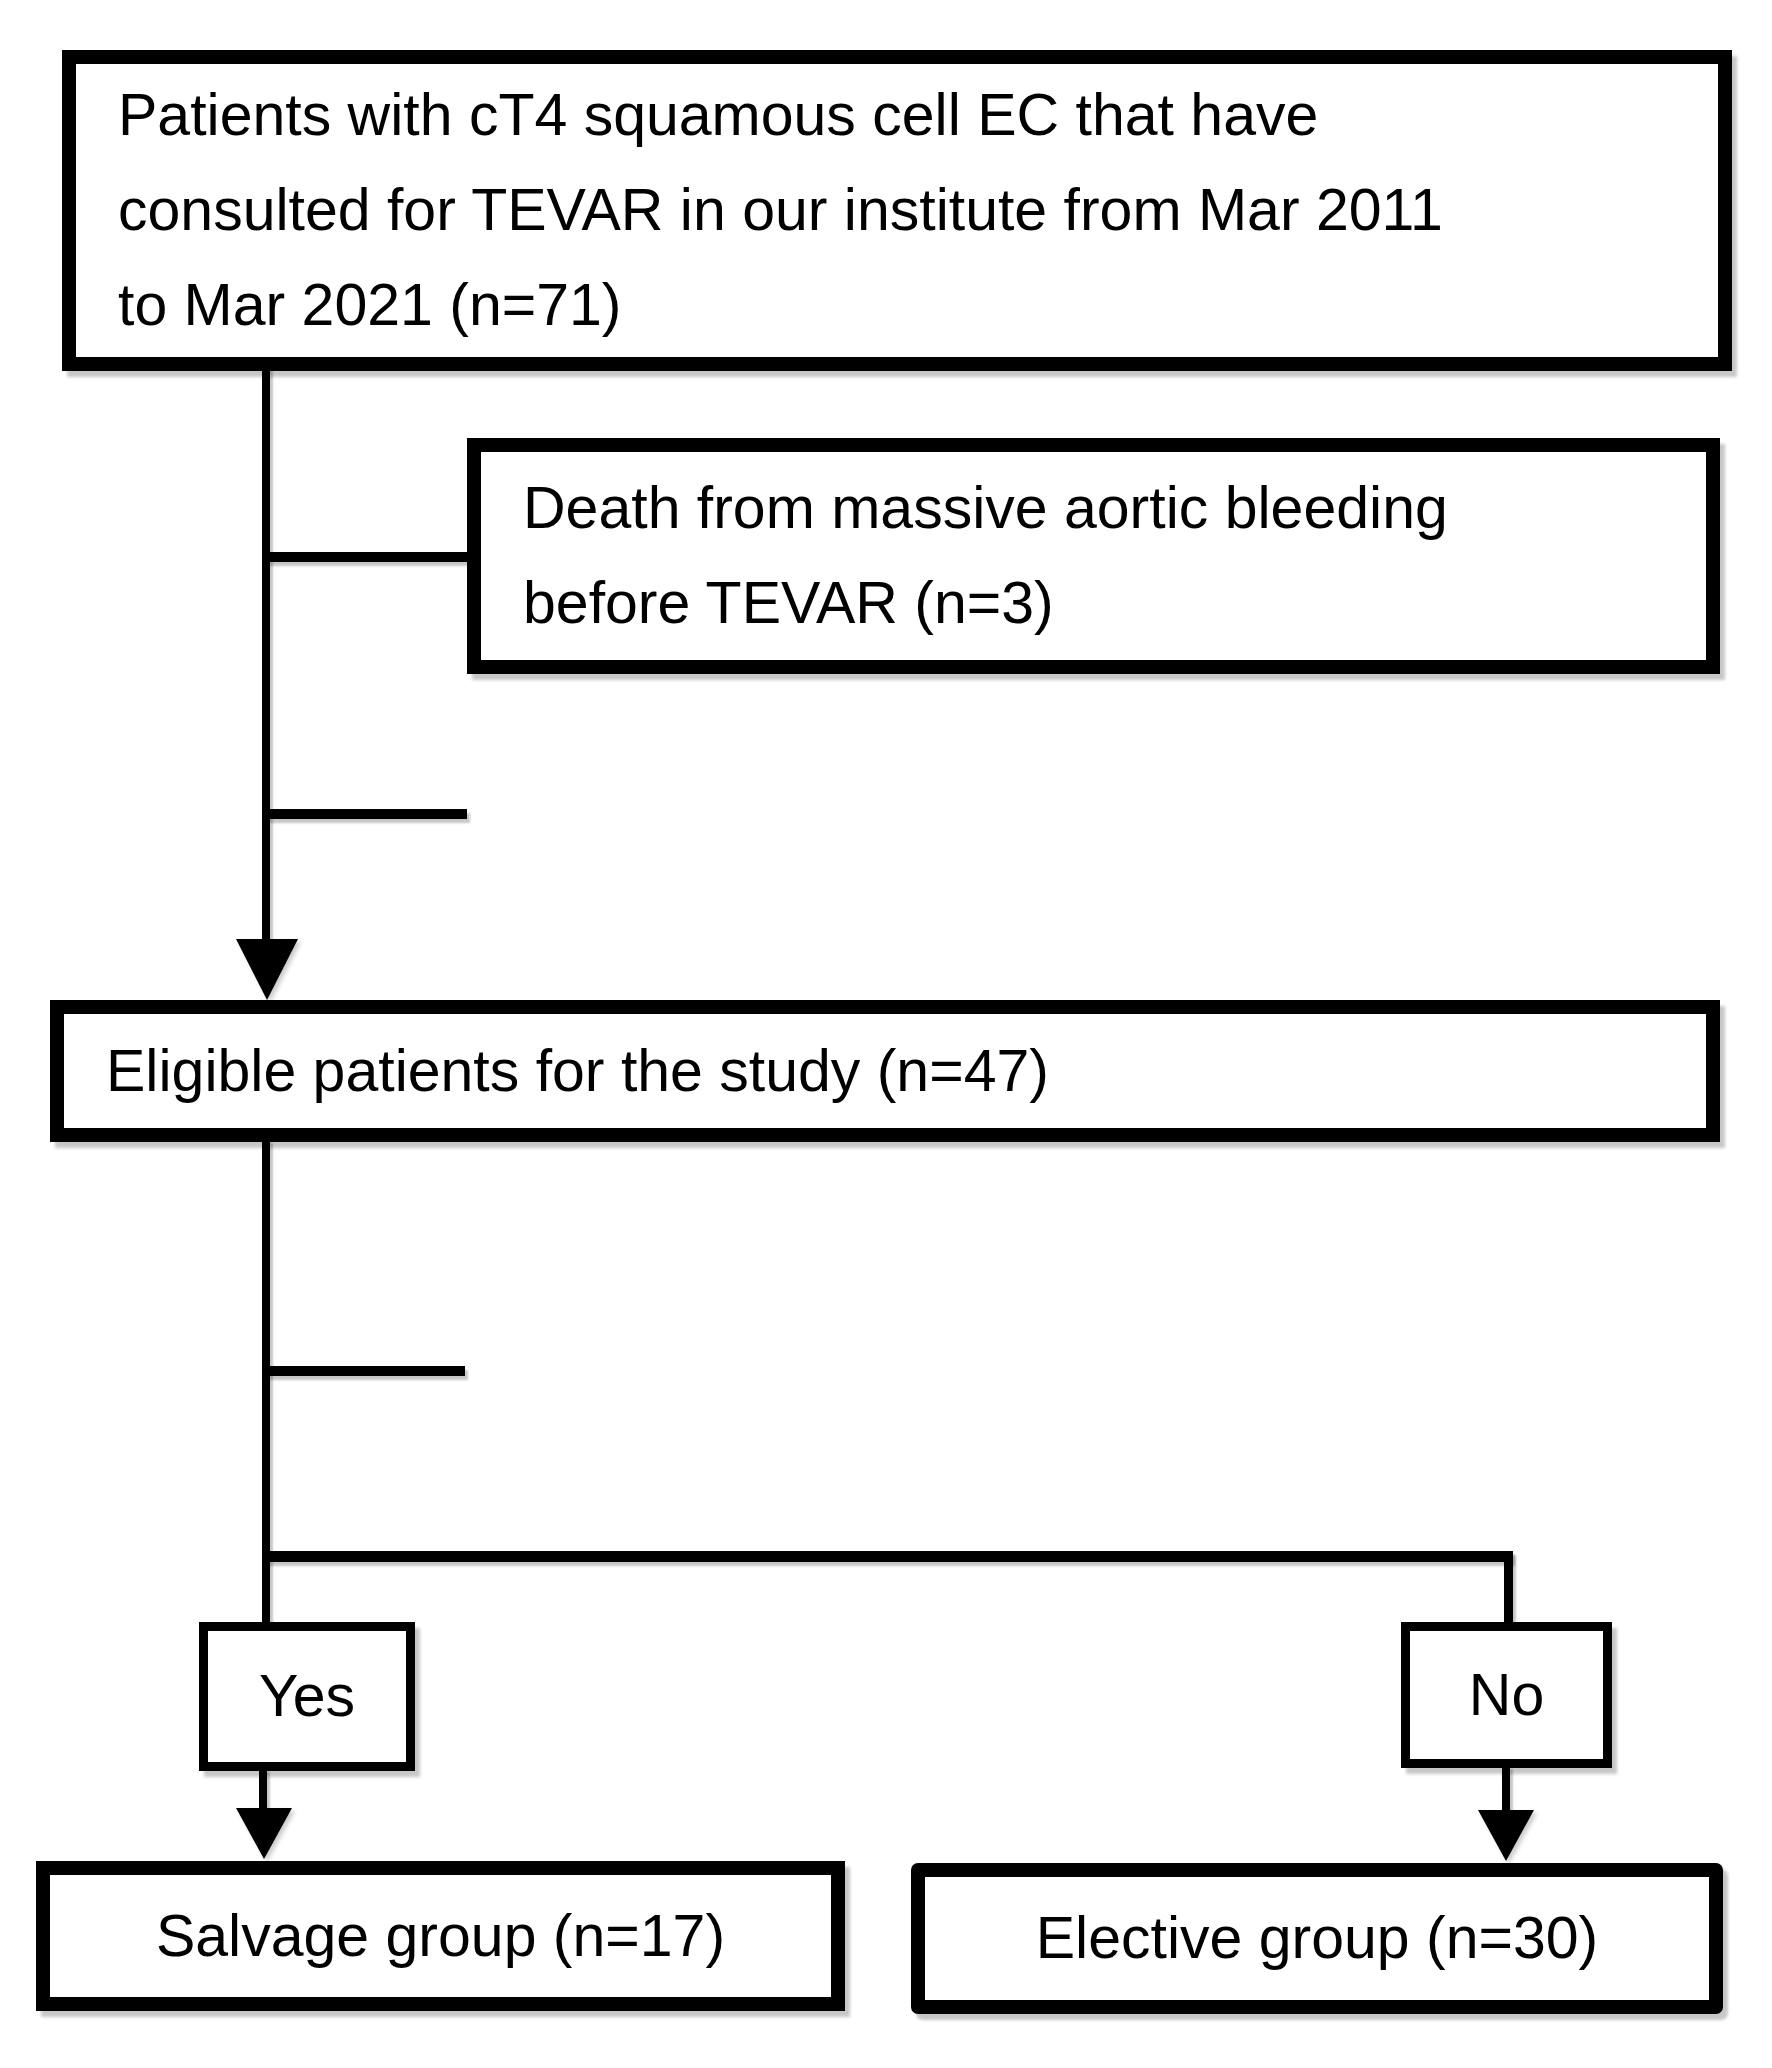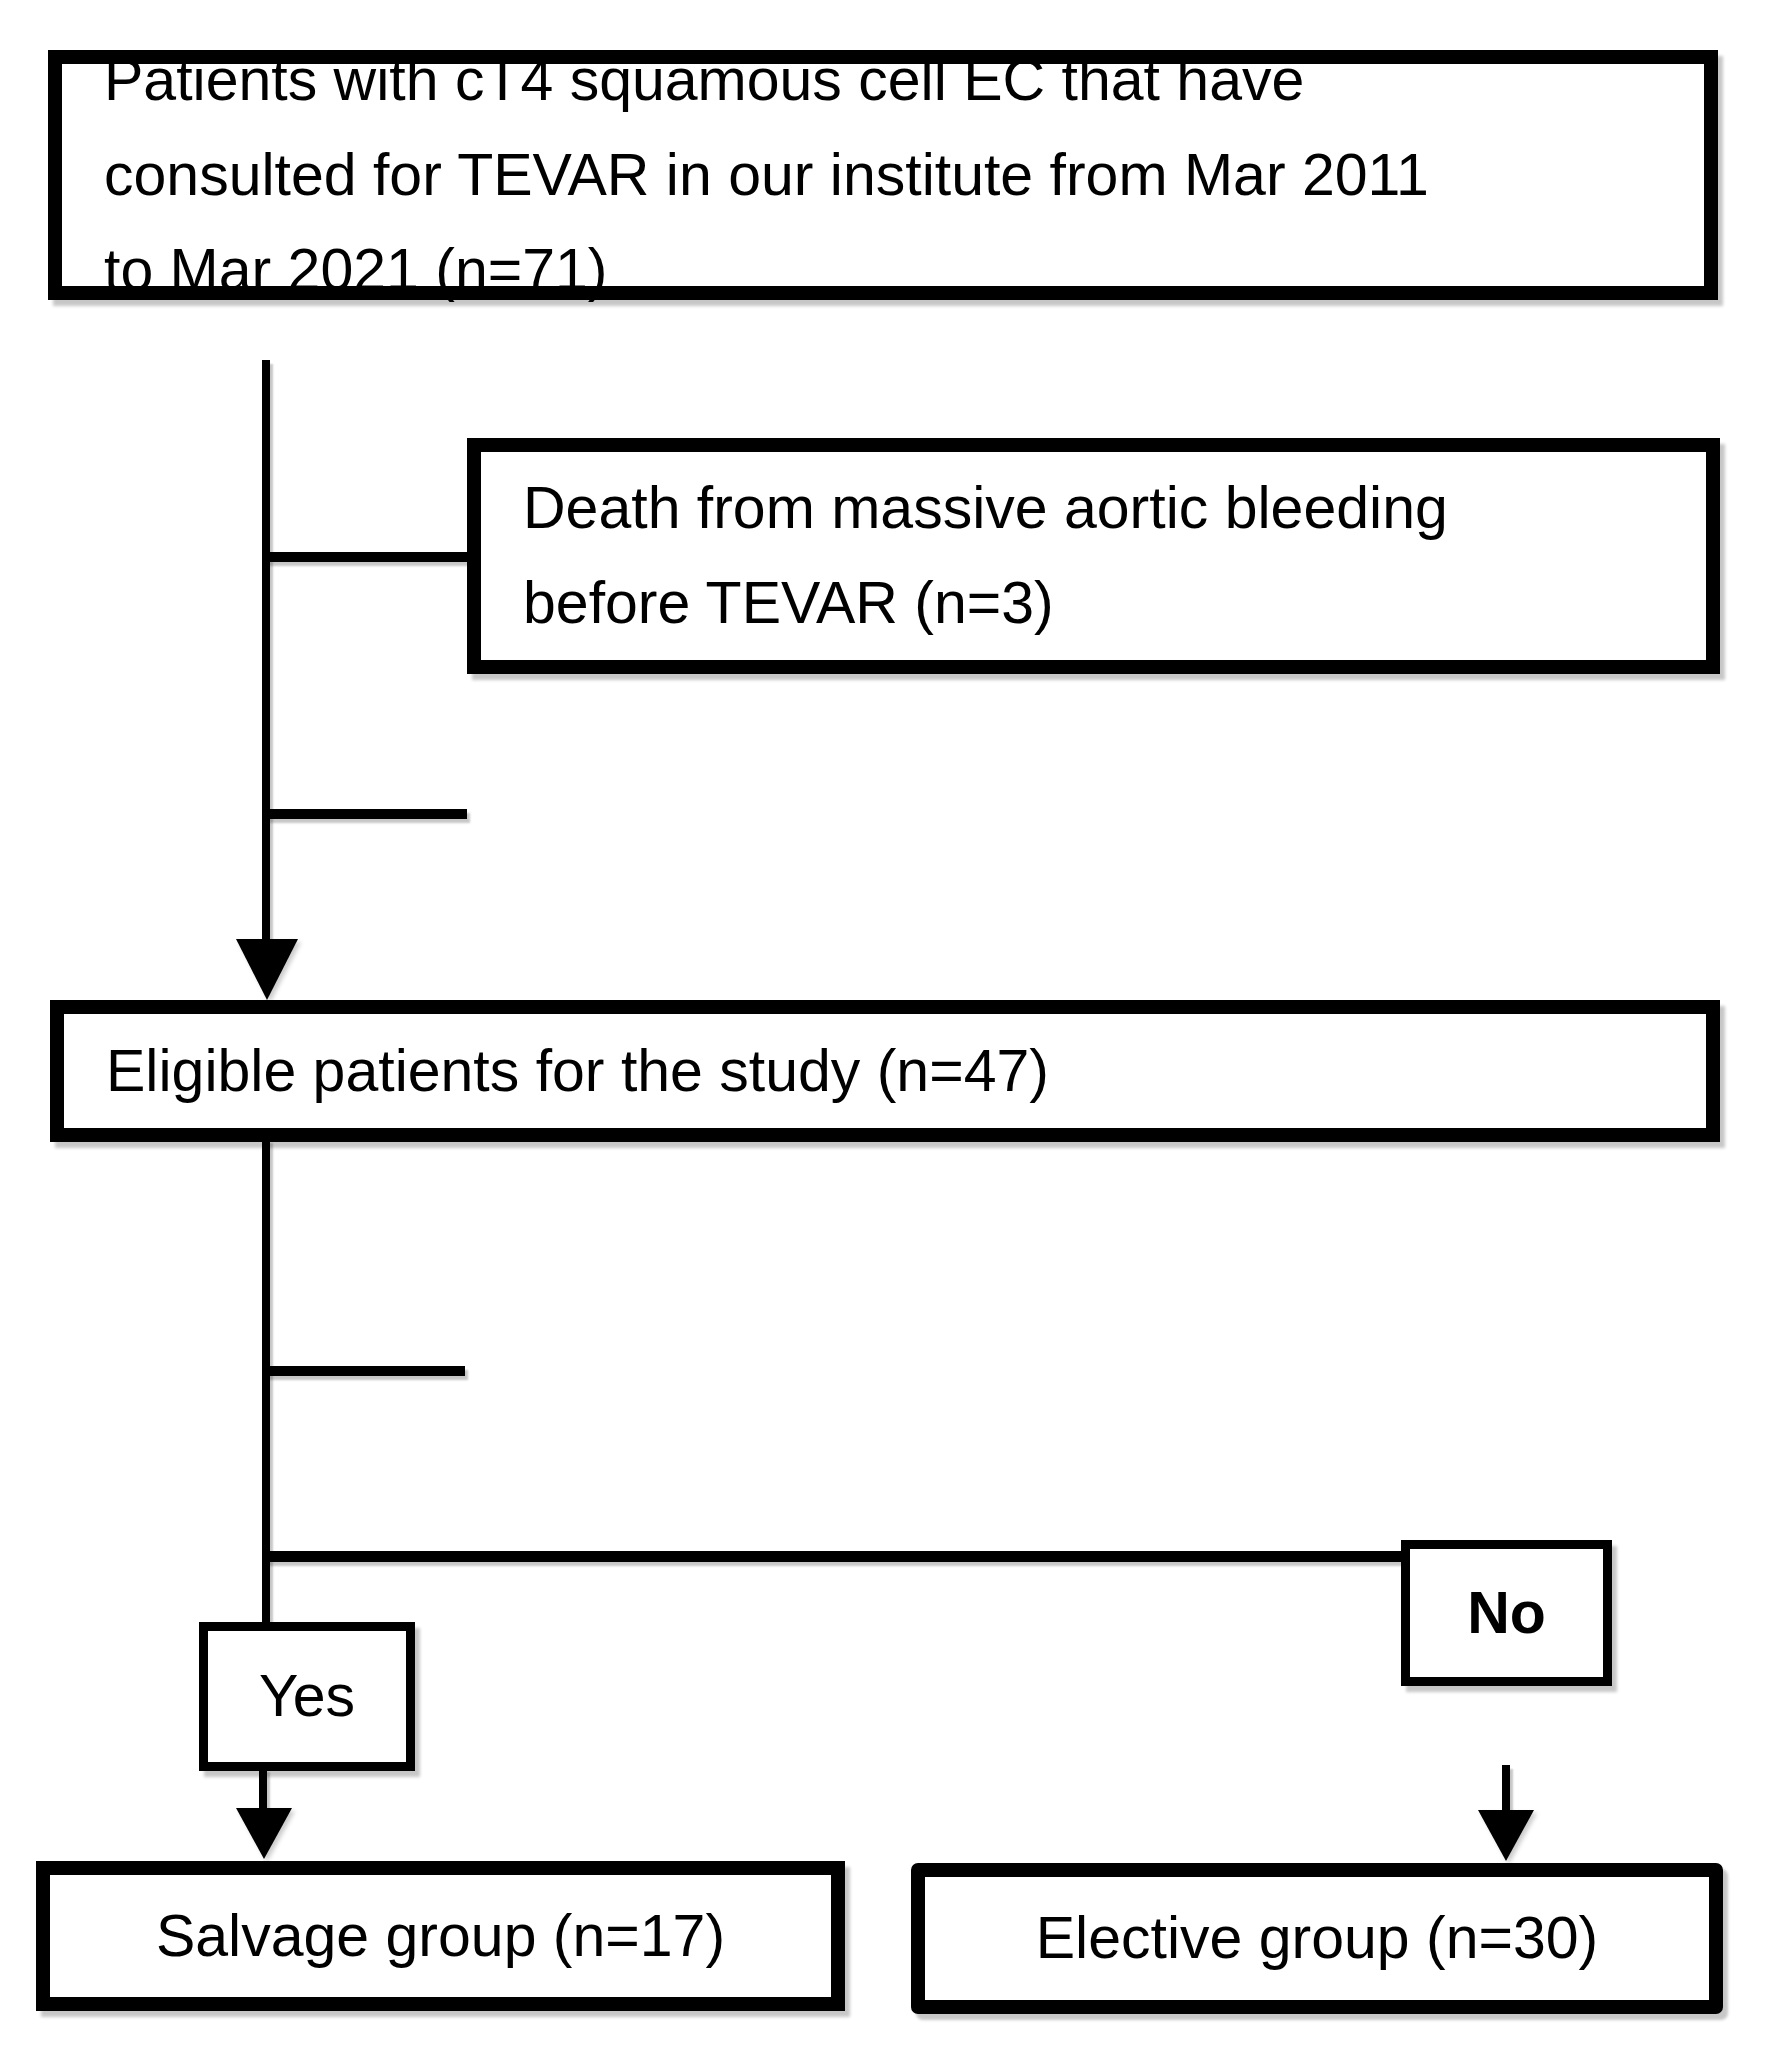--- a/index.html
+++ b/index.html
@@ -52,27 +52,27 @@
     border-top: 51px solid #000000;
     filter: drop-shadow(3px 3px 2px rgba(0,0,0,0.2));
   }
   .ah.big {
     border-left-width: 31px;
     border-right-width: 31px;
     border-top-width: 61px;
   }
 
   
-  #n-screening  { left: 48px;   top: 50px;   width: 1670px; height: 250px; }
+  #n-screening  { left: 62px;   top: 50px;   width: 1670px; height: 321px; }
   #n-death      { left: 467px;  top: 438px;  width: 1253px; height: 236px; }
   #n-metastasis { left: 467px;  top: 743px;  width: 1253px; height: 139px; }
   #n-eligible   { left: 50px;   top: 1000px; width: 1670px; height: 142px; }
   #n-aef        { left: 465px;  top: 1249px; width: 1255px; height: 230px; }
   #n-yes        { left: 155px;  top: 1622px; width: 216px;  height: 149px; margin-left: 44px; }
-  #n-no         { left: 1401px; top: 1540px; width: 211px;  height: 146px; font-weight: bold; }
+  #n-no         { left: 1401px; top: 1622px; width: 211px;  height: 146px; }
   #n-salvage    { left: 36px;   top: 1861px; width: 809px;  height: 150px; }
   #n-elective   { left: 911px;  top: 1863px; width: 812px;  height: 151px; border-radius: 7px; }
 
   
   #l-stem1    { left: 262px;  top: 360px;  width: 8px;    height: 584px; }
   #l-conn1    { left: 266px;  top: 552px;  width: 201px;  height: 10px; }
   #l-conn2    { left: 266px;  top: 809px;  width: 201px;  height: 10px; }
   #ah-eligible{ left: 236px;  top: 939px; }
   #l-stem2    { left: 262px;  top: 1139px; width: 8px;    height: 485px; }
   #l-conn3    { left: 266px;  top: 1366px; width: 199px;  height: 10px; }

